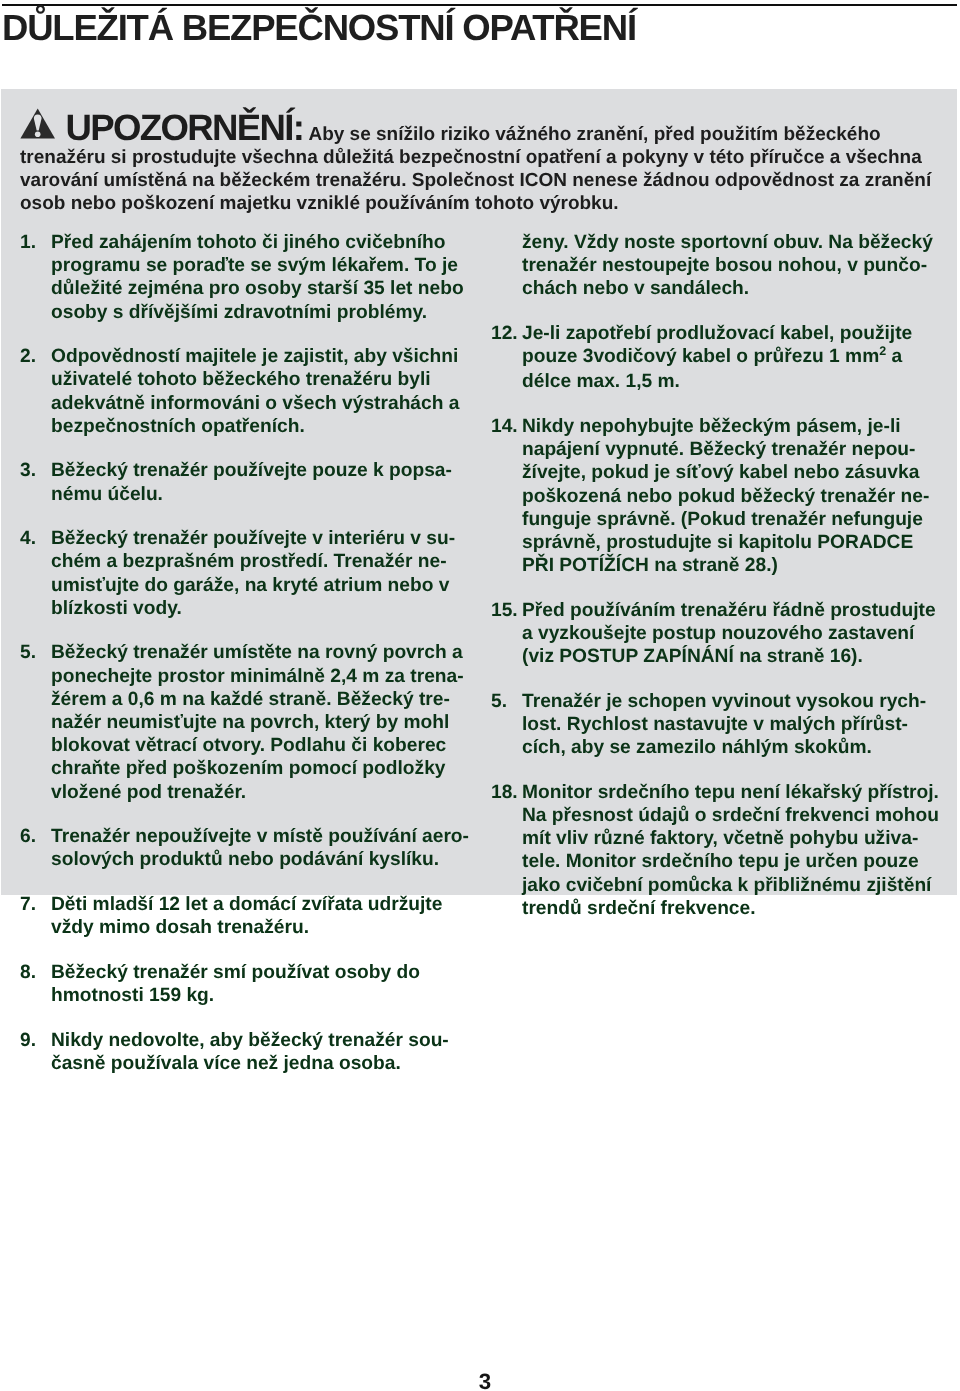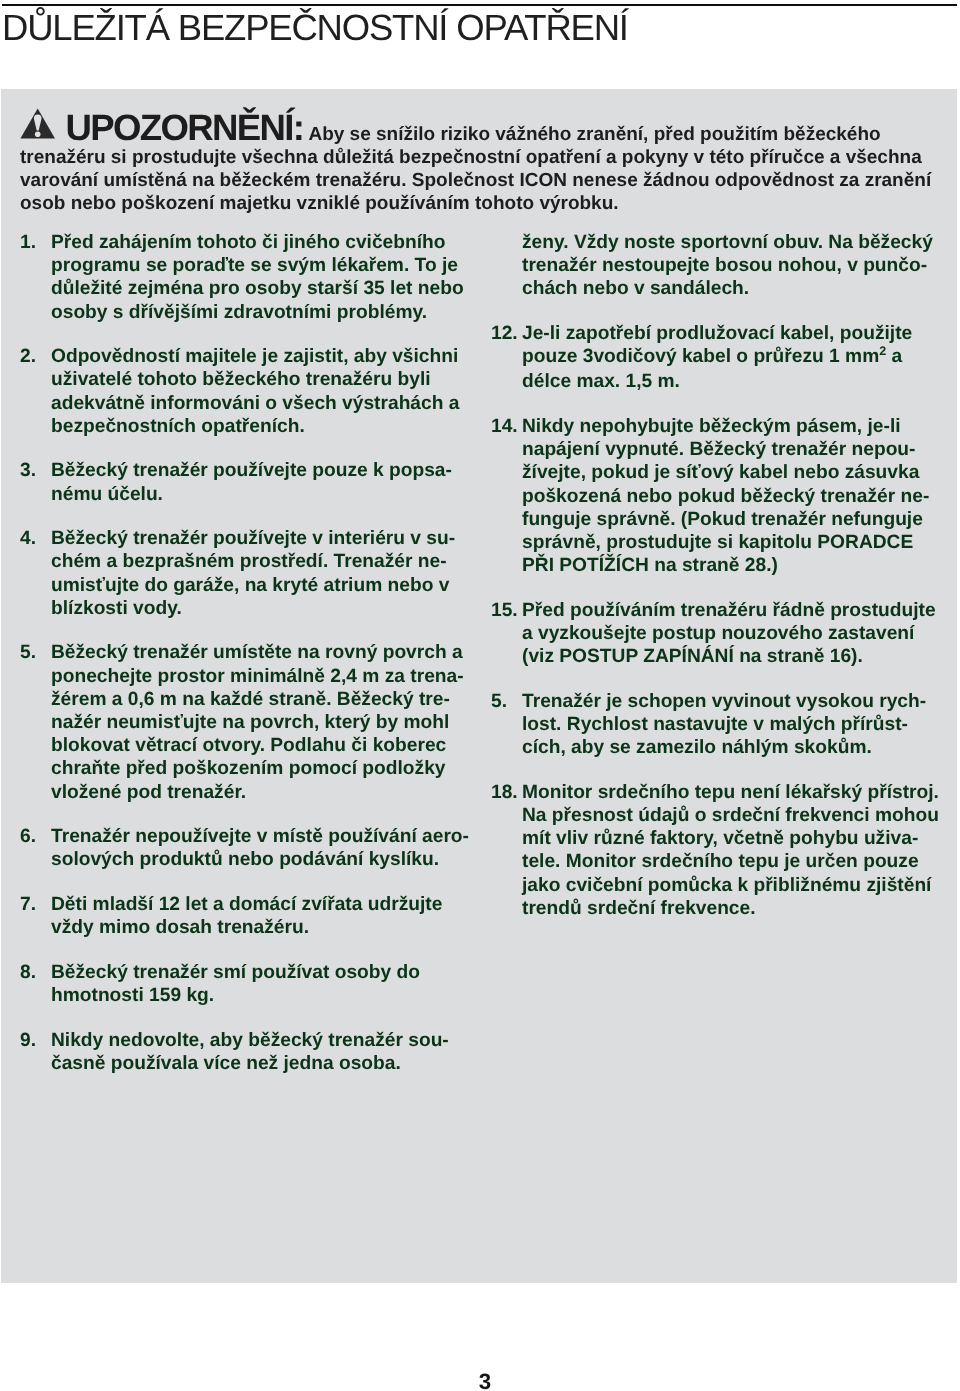--- a/index.html
+++ b/index.html
@@ -5,23 +5,23 @@
 <style>
   html,body{margin:0;padding:0;}
   body{width:960px;height:1391px;background:#ffffff;
        font-family:"Liberation Sans",sans-serif;overflow:hidden;
        -webkit-font-smoothing:antialiased;text-rendering:geometricPrecision;}
   .page{position:relative;width:960px;height:1391px;background:#fff;}
 
   .top-rule{position:absolute;left:2px;top:3.7px;width:955px;height:2.5px;background:#0e0e0e;}
 
   .page-title{position:absolute;left:2px;top:9px;margin:0;font-size:36.5px;line-height:38px;letter-spacing:-1.2px;
-      font-weight:normal;color:#1f1f1f;white-space:nowrap;}
+      font-weight:bold;color:#1f1f1f;white-space:nowrap;}
 
-  .warn-panel{position:absolute;left:1px;top:89px;width:956px;height:1194px;background:#dcdddf;}
+  .warn-panel{position:absolute;left:1px;top:89px;width:956px;height:806px;background:#dcdddf;}
 
   .warn-head{position:absolute;left:19px;top:22px;width:940px;
       font-size:19px;line-height:23px;font-weight:bold;color:#1d1d1d;}
   .warn-icon{position:absolute;left:0px;top:-3px;width:47px;height:31px;}
   .warn-word{padding-left:45.5px;font-size:36.6px;line-height:34px;font-weight:bold;color:#1d1d1d;letter-spacing:-1.65px;}
   .warn-body{margin-left:5px;}
 
   .columns{position:absolute;left:0;top:0;width:951px;height:1137px;}
   .col{position:absolute;top:142px;width:420px;color:#0b3317;}
   .col-left{left:19px;}

